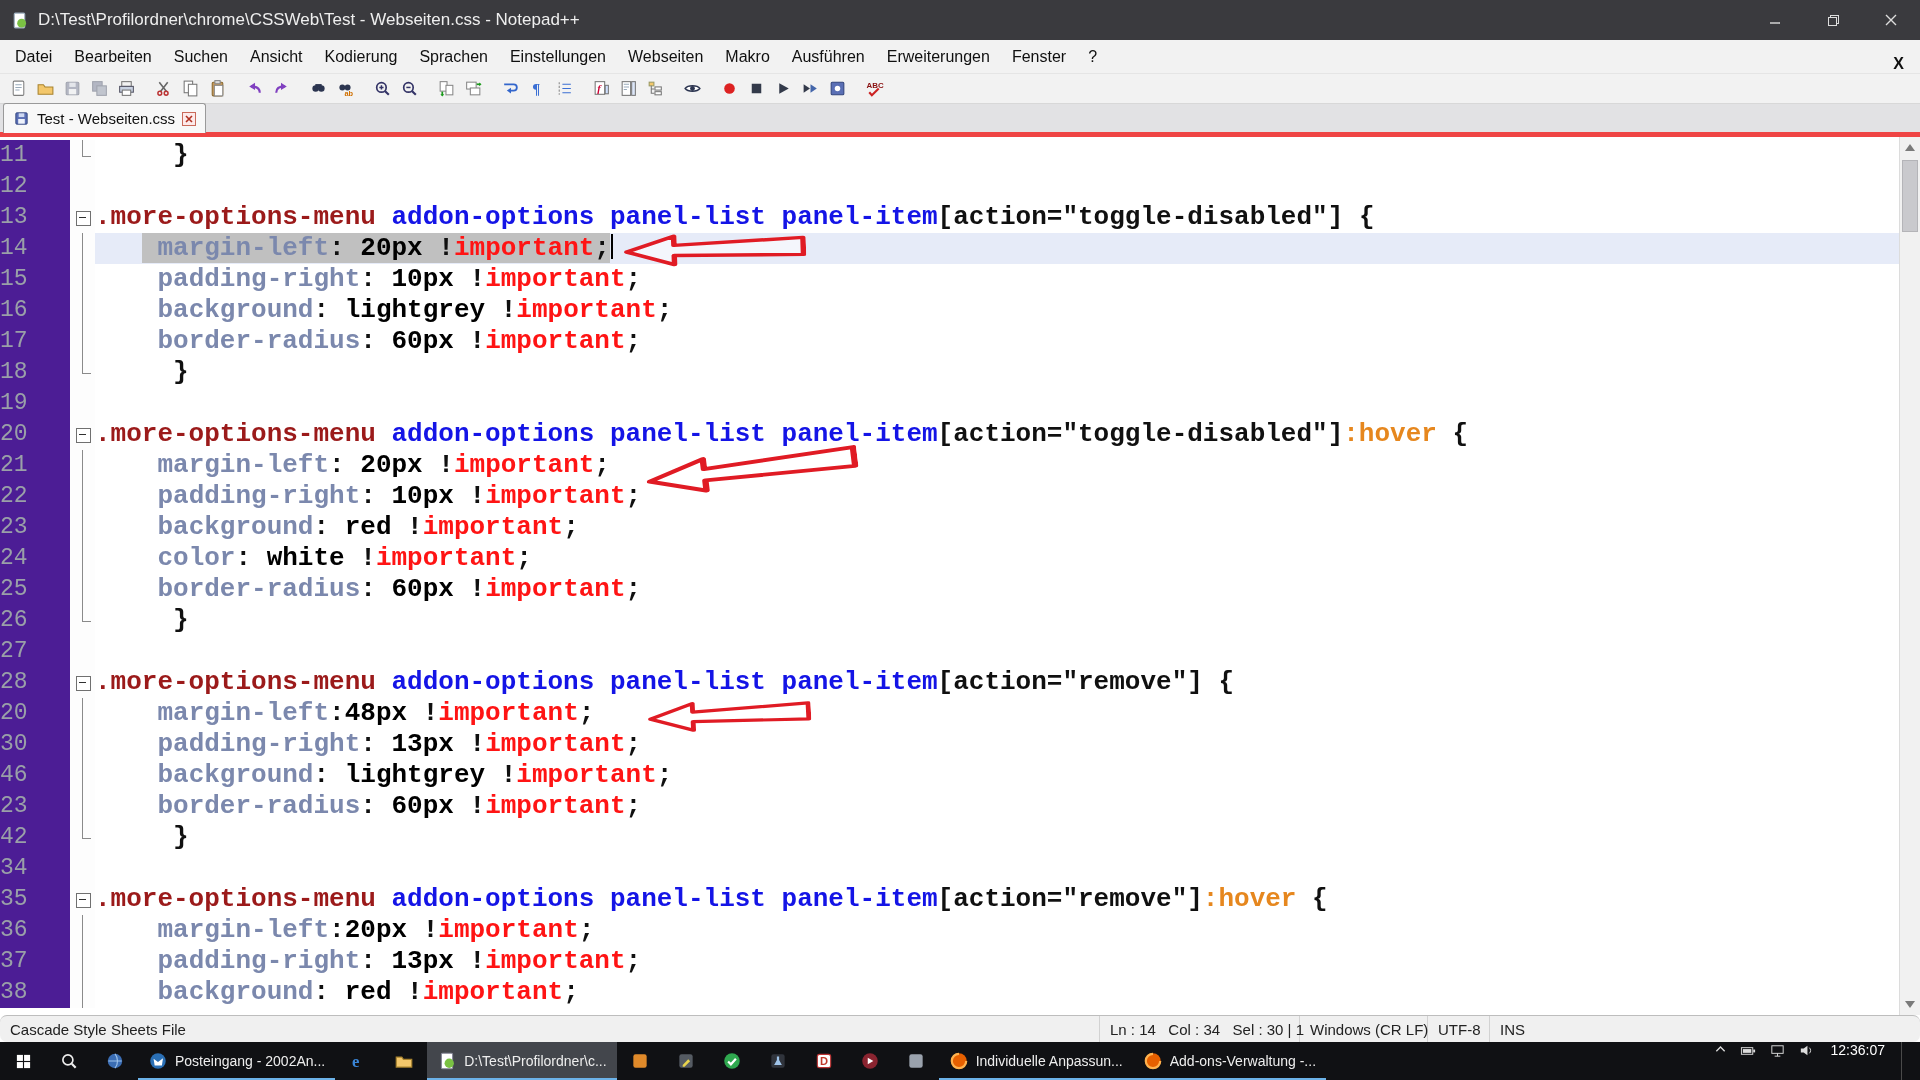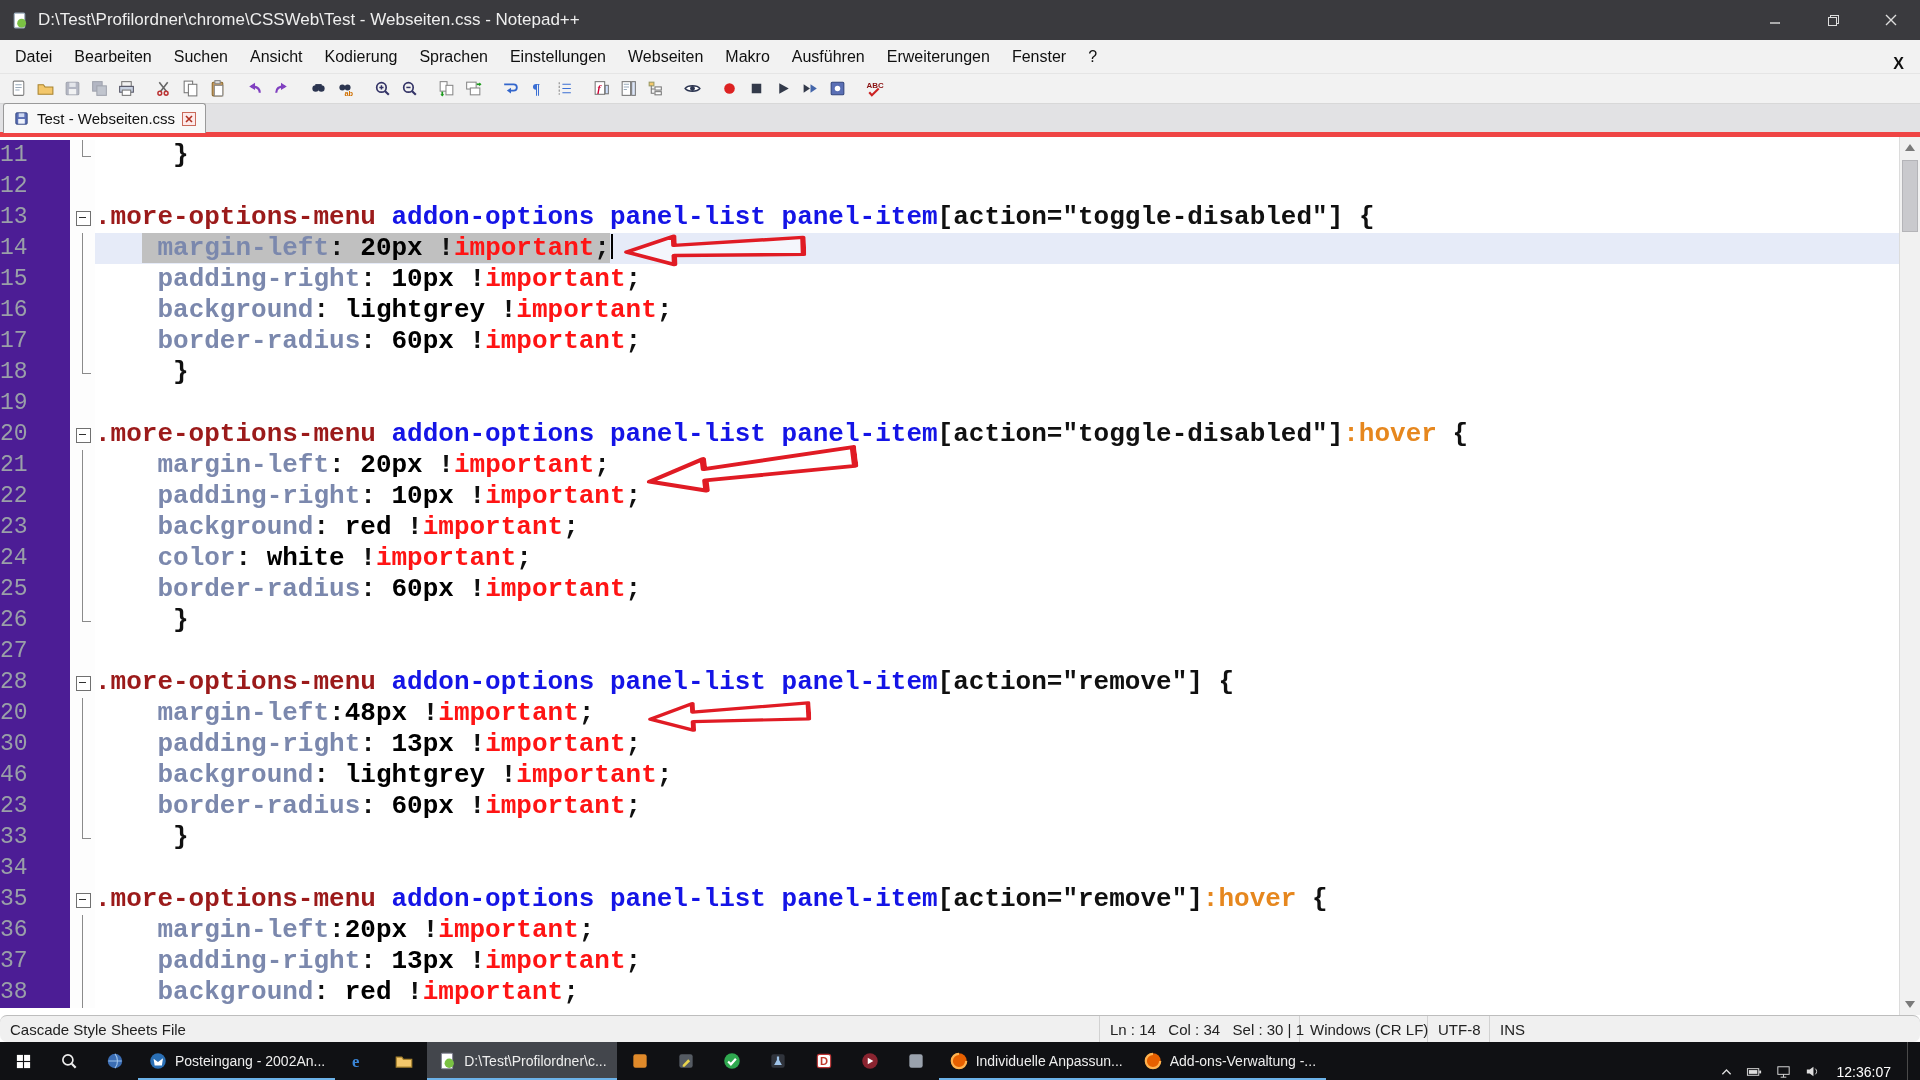--- a/index.html
+++ b/index.html
@@ -78,21 +78,21 @@
 
   
   .taskbar { height:38px; background:#101114; display:flex; align-items:stretch; color:#eee;
              flex:0 0 auto; font-size:14px; }
   .tb-start,.tb-ico { width:46px; display:flex; align-items:center; justify-content:center; flex:0 0 auto; }
   .tb-btn { display:flex; align-items:center; gap:7px; padding:0 10px; max-width:215px; flex:0 0 auto;
             white-space:nowrap; overflow:hidden; }
   .tb-btn.running,.tb-ico.running { box-shadow:inset 0 -2px 0 #6cb2e8; }
   .tb-btn.active { background:#43464c; }
   .tb-label { overflow:hidden; }
-  .tray { margin-left:auto; display:flex; align-items:flex-end; gap:12px; padding-right:6px; }
+  .tray { margin-left:auto; display:flex; align-items:flex-start; gap:12px; padding-right:12px; }
   .tray-ico { display:flex; align-items:center; }
   .tray-time { color:#fff; font-size:14px; padding:0 4px; }
   .show-desktop { width:7px; border-left:1px solid #4a4a4a; height:100%; }
 </style>
 </head>
 <body>
 
 <div class="window">
 
   <div class="titlebar">
@@ -459,21 +459,21 @@
           <div class="ln">46</div>
           <div class="fold line"></div>
           <div class="code"><span class="tk-def">    </span><span class="tk-prop">background</span><span class="tk-punct">:</span><span class="tk-def"> </span><span class="tk-val">lightgrey</span><span class="tk-def"> </span><span class="tk-bang">!</span><span class="tk-imp">important</span><span class="tk-punct">;</span></div>
         </div>
         <div class="line-row">
           <div class="ln">23</div>
           <div class="fold line"></div>
           <div class="code"><span class="tk-def">    </span><span class="tk-prop">border-radius</span><span class="tk-punct">:</span><span class="tk-def"> </span><span class="tk-val">60px</span><span class="tk-def"> </span><span class="tk-bang">!</span><span class="tk-imp">important</span><span class="tk-punct">;</span></div>
         </div>
         <div class="line-row">
-          <div class="ln">33</div>
+          <div class="ln">42</div>
           <div class="fold end"></div>
           <div class="code"><span class="tk-punct">     }</span></div>
         </div>
         <div class="line-row">
           <div class="ln">34</div>
           <div class="fold"></div>
           <div class="code"></div>
         </div>
         <div class="line-row">
           <div class="ln">35</div>

